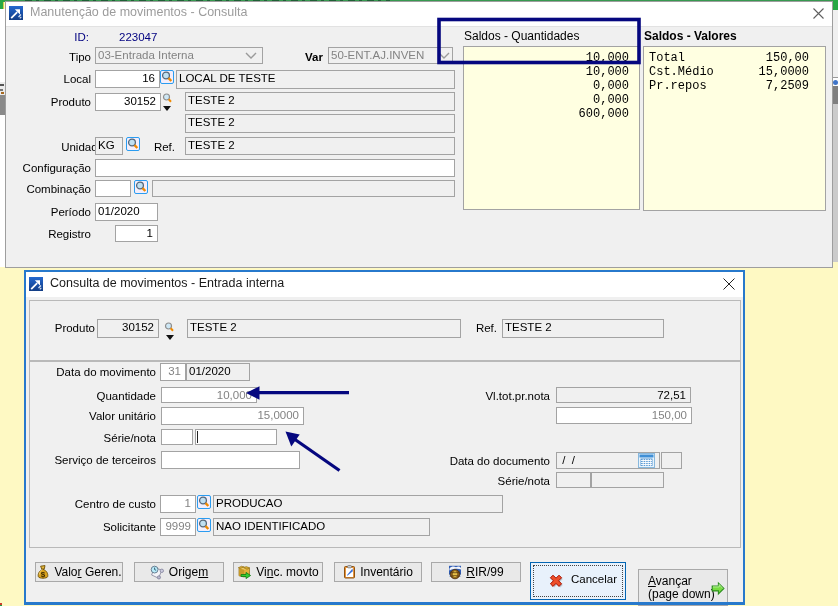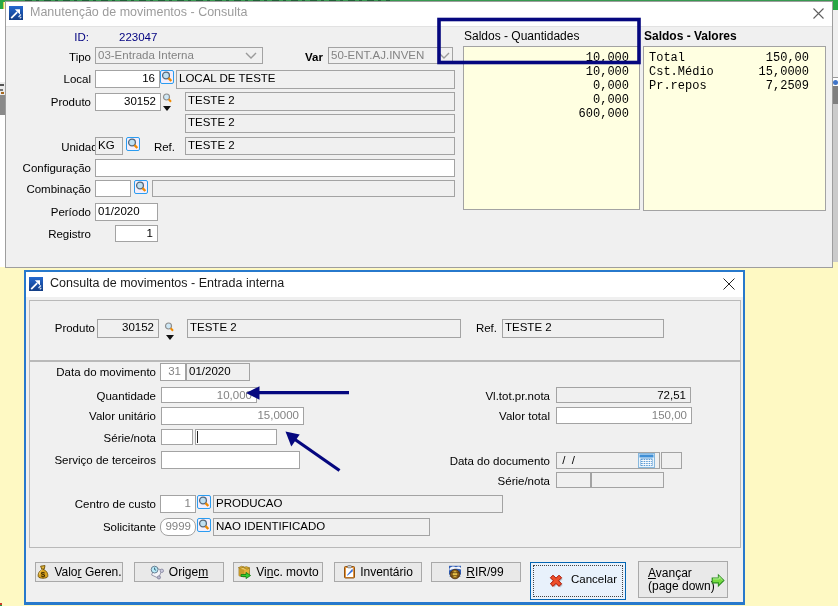--- a/index.html
+++ b/index.html
@@ -183,21 +183,20 @@
     <div class="fld right" style="left:137px;top:137px;width:143px;height:18px;color:#838383;">15,0000</div>
     <div class="lbl" style="left:0px;top:162px;width:132px;">Série/nota</div>
     <div class="fld" style="left:137px;top:159px;width:32px;height:16px;"></div>
     <div class="fld" style="left:171px;top:159px;width:82px;height:16px;"></div>
     <div class="abs" style="left:173px;top:161px;width:1px;height:12px;background:#222;"></div>
     <div class="lbl" style="left:0px;top:184px;width:132px;">Serviço de terceiros</div>
     <div class="fld" style="left:137px;top:181px;width:139px;height:18px;"></div>
 
     <div class="lbl" style="left:340px;top:120px;width:186px;">Vl.tot.pr.nota</div>
     <div class="fld ro right" style="left:532px;top:117px;width:135px;height:16px;">72,51</div>
-    <div class="lbl" style="left:340px;top:140px;width:186px;">Valor total</div>
     <div class="fld right" style="left:532px;top:137px;width:136px;height:17px;color:#838383;">150,00</div>
     <div class="lbl" style="left:340px;top:185px;width:186px;">Data do documento</div>
     <div class="fld ro" style="left:532px;top:182px;width:104px;height:17px;">&nbsp;/&nbsp;&nbsp;/</div>
     <svg class="abs" style="left:614px;top:183px;" width="17" height="15" viewBox="0 0 17 15">
       <rect x="0.5" y="0.5" width="16" height="14" fill="#e8f3fc" stroke="#88b8dd"></rect>
       <rect x="1.5" y="1.5" width="14" height="3" fill="#3f8fd6"></rect>
       <rect x="2.5" y="5.5" width="12" height="7.5" fill="#5c9bd4"></rect>
       <path d="M3 7.5 H14 M3 9.5 H14 M3 11.5 H14" stroke="#fff" stroke-width="0.9"></path>
       <path d="M5.2 6 V13 M7.7 6 V13 M10.2 6 V13 M12.7 6 V13" stroke="#fff" stroke-width="0.9"></path>
     </svg>
@@ -209,21 +208,21 @@
     <div class="lbl" style="left:0px;top:228px;width:132px;">Centro de custo</div>
     <div class="fld right" style="left:136px;top:225px;width:36px;height:18px;color:#838383;">1</div>
     <div class="magbtn" style="left:173px;top:225px;">
       <svg width="14" height="14" viewBox="0 0 14 14">
           <circle cx="6" cy="5.5" r="3.4" fill="#bfe0f2" stroke="#56687a" stroke-width="1.3"></circle>
           <path d="M8.6 8.2 L11.3 11" stroke="#f08a00" stroke-width="2.4"></path>
         </svg>
     </div>
     <div class="fld ro" style="left:189px;top:225px;width:290px;height:18px;">PRODUCAO</div>
     <div class="lbl" style="left:0px;top:251px;width:132px;">Solicitante</div>
-    <div class="fld right" style="left:136px;top:248px;width:36px;height:18px;color:#838383;border-radius:8px;">9999</div>
+    <div class="fld right" style="left:136px;top:248px;width:36px;height:18px;color:#838383;">9999</div>
     <div class="magbtn" style="left:173px;top:248px;">
       <svg width="14" height="14" viewBox="0 0 14 14">
           <circle cx="6" cy="5.5" r="3.4" fill="#bfe0f2" stroke="#56687a" stroke-width="1.3"></circle>
           <path d="M8.6 8.2 L11.3 11" stroke="#f08a00" stroke-width="2.4"></path>
         </svg>
     </div>
     <div class="fld ro" style="left:189px;top:248px;width:217px;height:18px;">NAO IDENTIFICADO</div>
 
     <div class="btn" style="left:11px;top:292px;width:86px;height:18px;">
       <svg width="14" height="15" viewBox="0 0 14 15" style="margin-right:4px;">
@@ -276,21 +275,21 @@
       <span><span style="text-decoration:underline;">R</span>IR/99</span>
     </div>
     <div class="abs" style="left:506px;top:292px;width:94px;height:36px;background:#e8f1fb;border:1px solid #0465b2;">
       <div class="abs" style="left:2px;top:2px;right:2px;bottom:2px;border:1px dotted #444;"></div>
       <svg class="abs" style="left:16px;top:8px;" width="18" height="18" viewBox="0 0 18 18">
         <path d="M6 4.2 L9 7.2 L12 4.2 L14.6 6.8 L11.6 9.8 L14.6 12.8 L12 15.4 L9 12.4 L6 15.4 L3.4 12.8 L6.4 9.8 L3.4 6.8 Z" fill="#9aa6b5" opacity="0.55" transform="translate(1.2,1.2)"></path>
         <path d="M6 4.2 L9 7.2 L12 4.2 L14.6 6.8 L11.6 9.8 L14.6 12.8 L12 15.4 L9 12.4 L6 15.4 L3.4 12.8 L6.4 9.8 L3.4 6.8 Z" fill="#ee4f2a" stroke="#a81200" stroke-width="1"></path>
       </svg>
       <span class="abs" style="left:40px;top:10px;font-size:11.5px;">Cancelar</span>
     </div>
-    <div class="btn" style="left:614px;top:291px;width:90px;height:37px;justify-content:flex-start;padding-left:9px;box-sizing:border-box;">
+    <div class="btn" style="left:614px;top:299px;width:90px;height:37px;justify-content:flex-start;padding-left:9px;box-sizing:border-box;">
       <span style="text-align:left;line-height:13px;"><span style="text-decoration:underline;">A</span>vançar<br>(page down)</span>
       <svg width="15" height="16" viewBox="0 0 15 16" style="position:absolute;left:72px;top:11px;">
         <path d="M1.2 5.1 L7.4 5.1 L7.4 2.1 L12.9 7.5 L7.4 12.9 L7.4 9.9 L1.2 9.9 Z" fill="#76dd40" stroke="#2d8f1f" stroke-width="1.1"></path>
         <path d="M2 5.9 L8.2 5.9 L8.2 3.5 L11.8 7.5" stroke="#b8f09a" stroke-width="1" fill="none"></path>
       </svg>
     </div>
   </div>
 
   <svg class="abs" style="left:0;top:0;pointer-events:none;" width="838" height="606" viewBox="0 0 838 606">
     <rect x="439" y="19.5" width="200" height="43" fill="none" stroke="#05077f" stroke-width="3.6"></rect>

